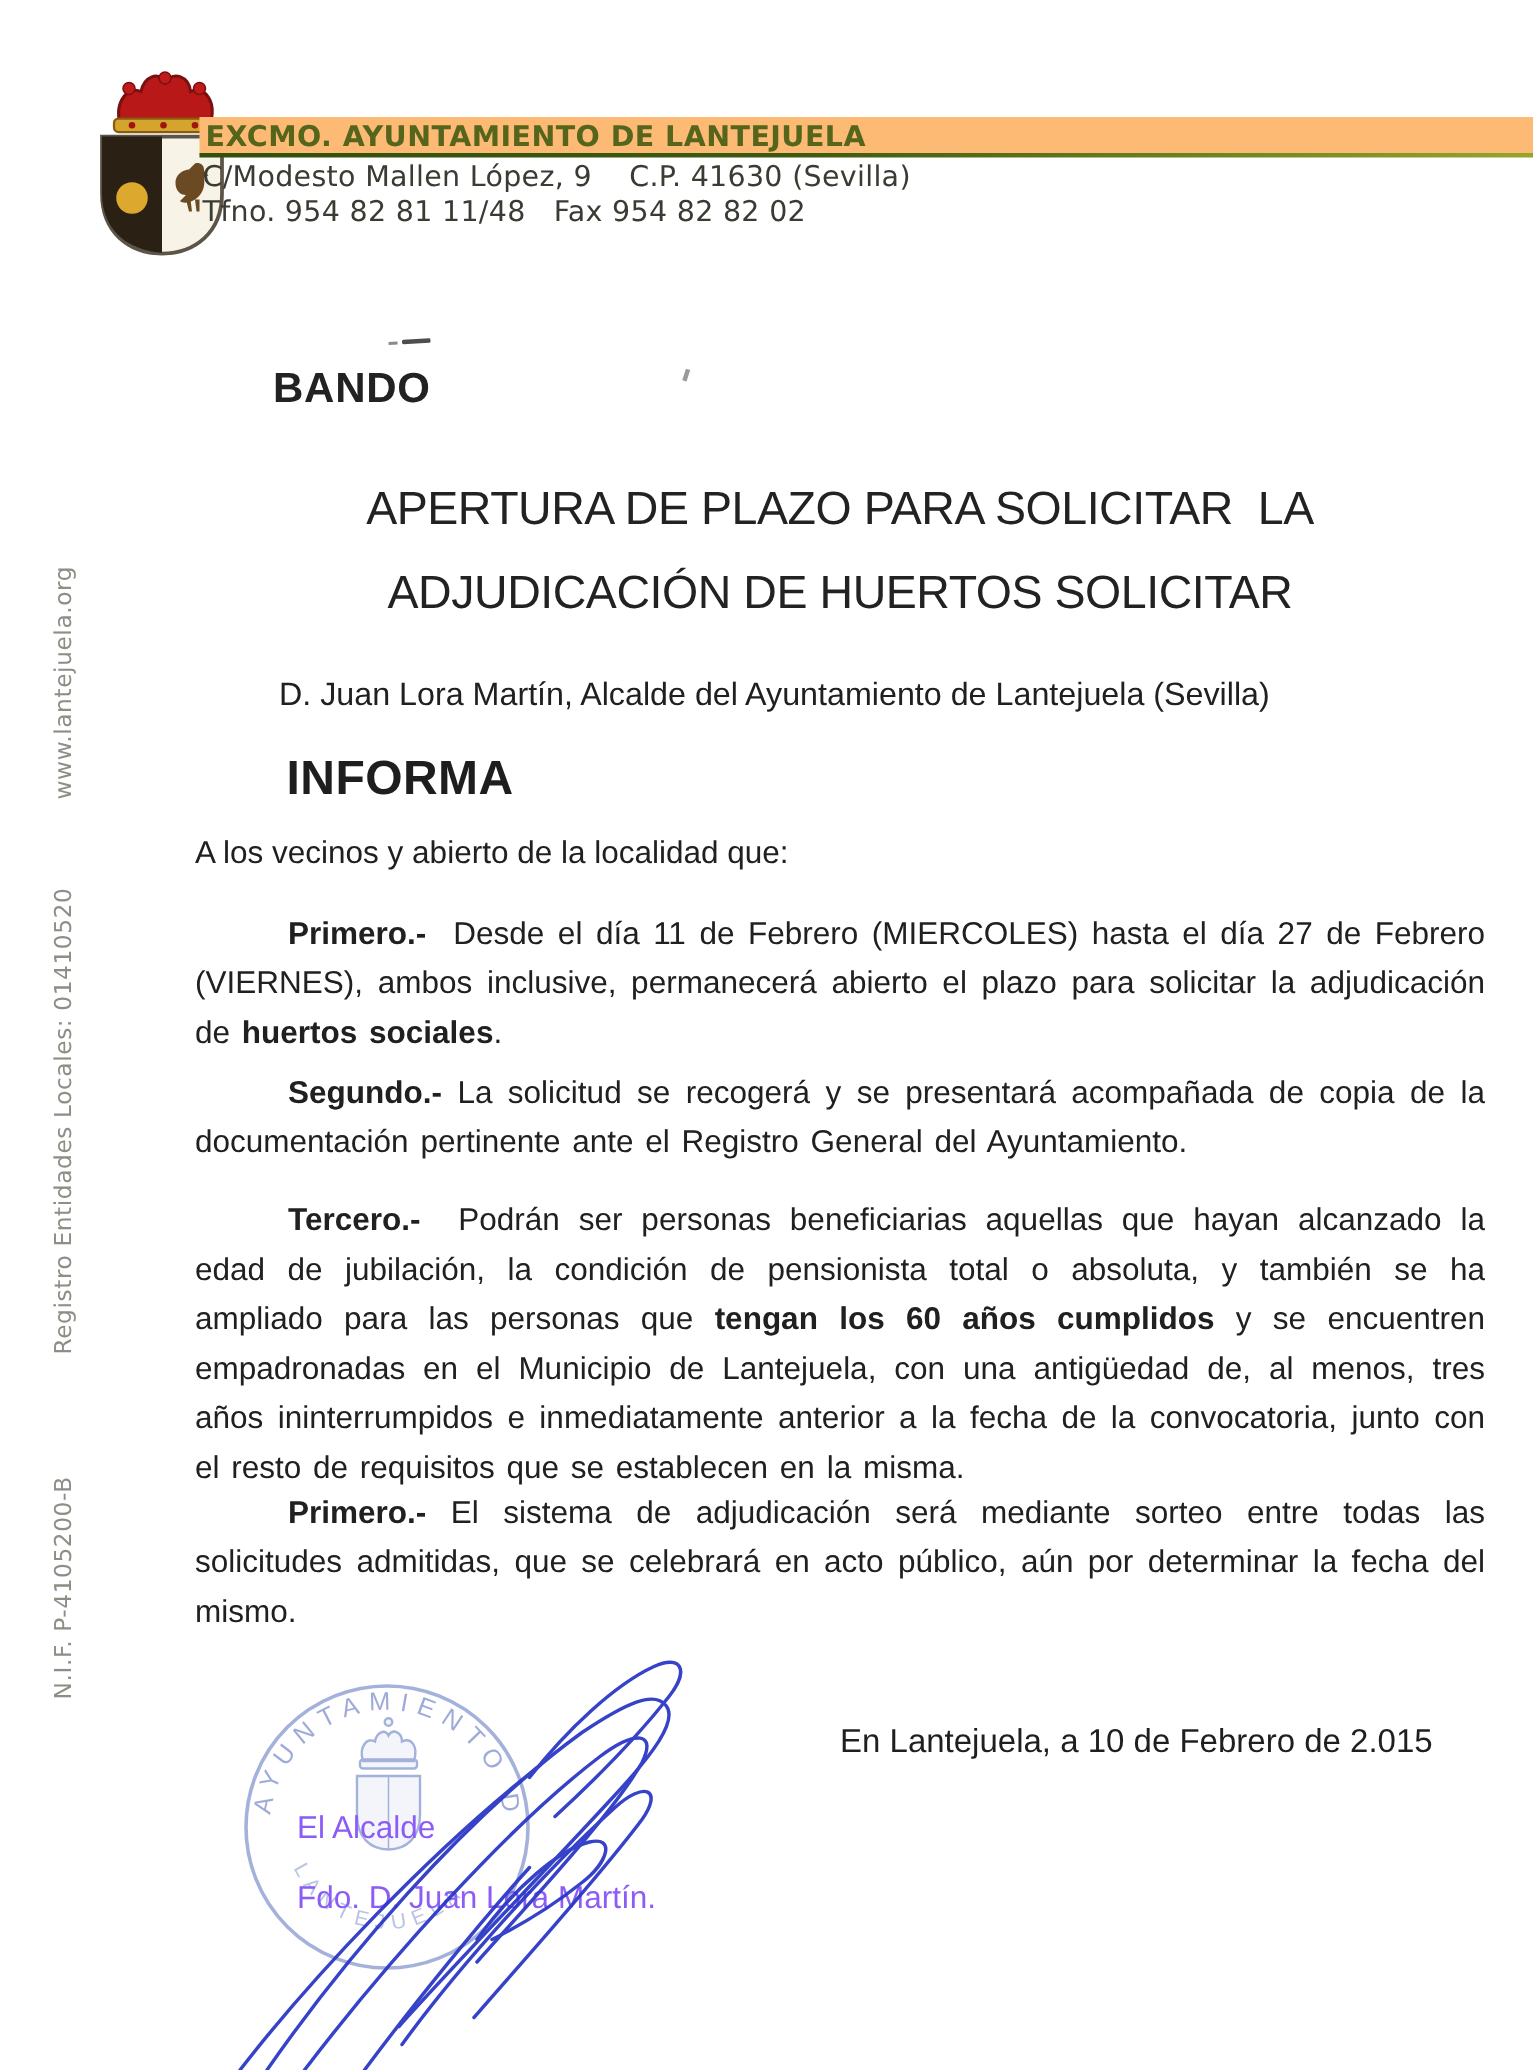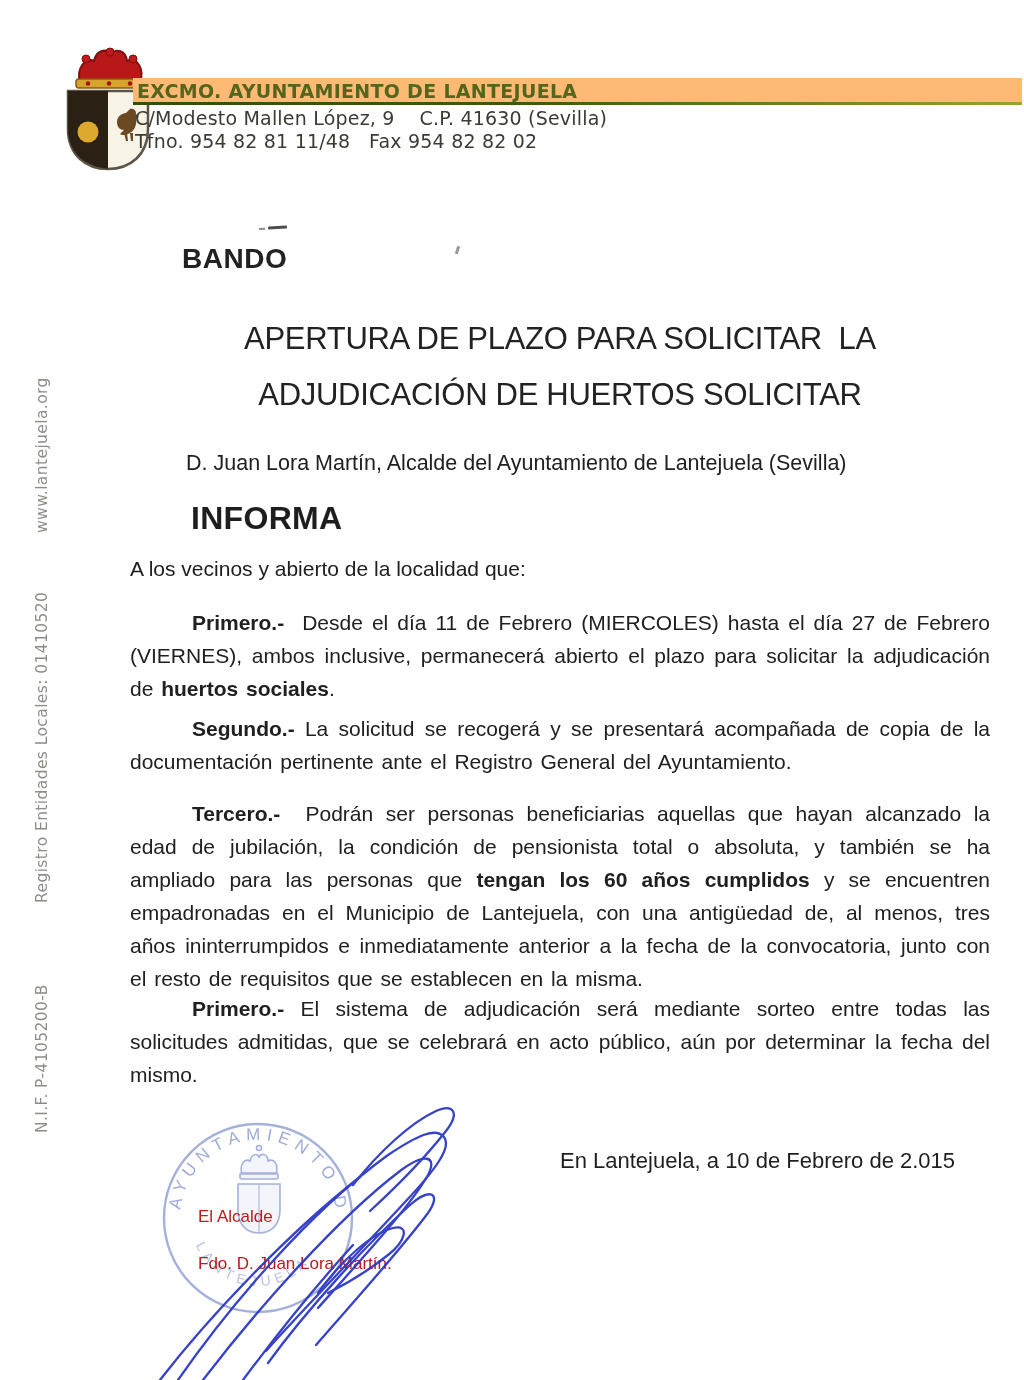--- a/index.html
+++ b/index.html
@@ -56,21 +56,21 @@
   .dash-artifact{
     left:268px;top:226px;width:19px;height:3px;background:#4e4e4e;
     transform:rotate(-3deg);border-radius:1px;
   }
   .dash-artifact::after{
     content:"";position:absolute;left:-9px;top:1px;width:6px;height:1.5px;background:#8a8a8a;
   }
   .speck{left:456px;top:246px;width:2.5px;height:8px;background:#9a9a9a;transform:rotate(18deg);}
 
   
-  .sig-label{font-size:17px;color:#b91c1c;}
+  .sig-label{font-size:21px;color:#8b5cf6;}
   .date-line{left:560px;top:1148px;width:430px;font-size:22px;color:#1f1f1f;}
 </style>
 </head>
 <body>
 
 <div class="abs" style="left:52px;top:45px;width:112px;height:128px;">
   <svg width="112" height="128" viewBox="0 0 112 128">
 
     <path d="M28,38 C24,22 34,12 42,16 C44,6 54,2 58,10 C64,2 74,6 75,16 C84,12 93,22 88,38 Z" fill="#b81818" stroke="#7c0f0f" stroke-width="2"></path>
     <circle cx="34" cy="14" r="4" fill="#c01a1a" stroke="#7c0f0f"></circle>

